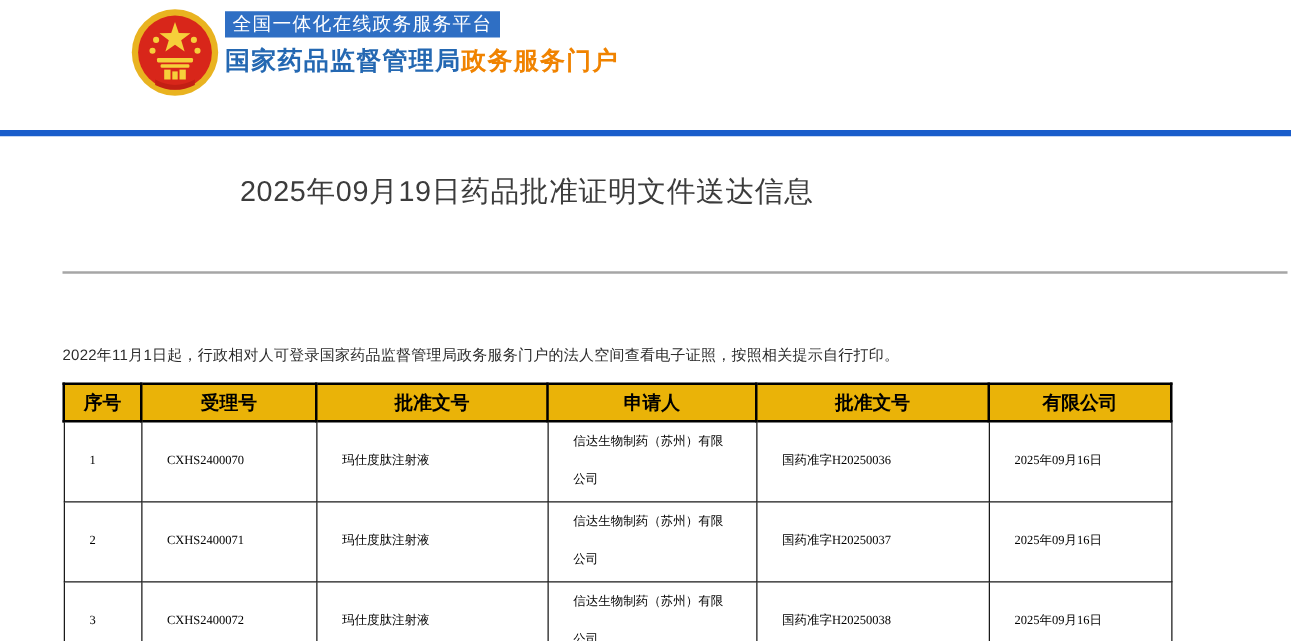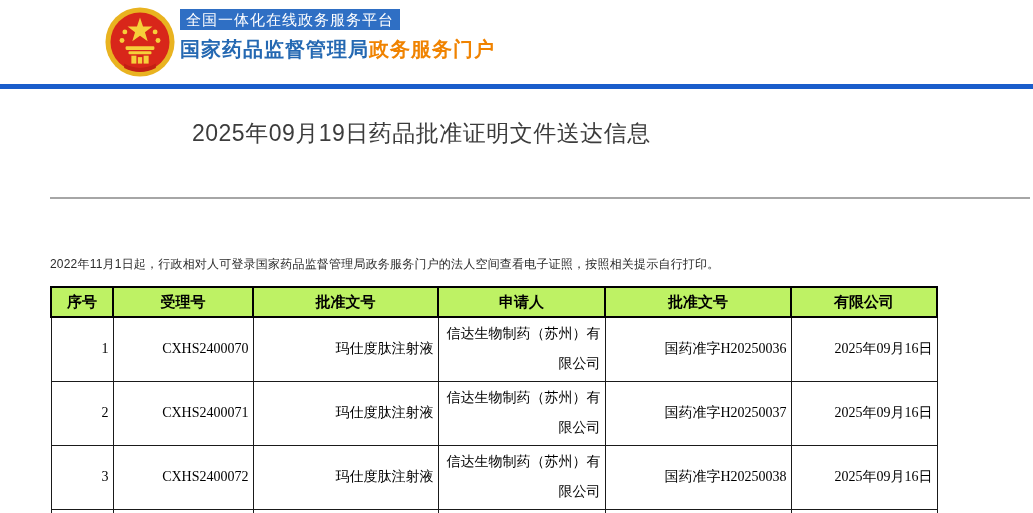--- a/index.html
+++ b/index.html
@@ -6,21 +6,21 @@
   html, body {
     width: 1033px; height: 513px;
     overflow: hidden;
     background: #ffffff;
     font-family: "Liberation Sans", "DejaVu Sans", sans-serif;
   }
 
   
   .site-header {
     position: relative;
-    height: 84px;
+    height: 104px;
     background: #ffffff;
   }
   .brand-group {
     position: absolute;
     left: 104px; top: 6px;
     display: flex;
     align-items: flex-start;
   }
   .emblem {
     width: 72px; height: 72px;
@@ -92,33 +92,33 @@
     width: 886px;
     color: #000000;
   }
   .approval-table th {
     border: 2px solid #000000;
     height: 30px;
     font-size: 15px;
     font-weight: bold;
     text-align: center;
     vertical-align: middle;
-    background: #bef264;
+    background: #eab308;
     font-family: "Liberation Sans", "DejaVu Sans", sans-serif;
   }
   .approval-table td {
     border: 1px solid #1a1a1a;
     height: 64px;
-    font-size: 14px;
-    text-align: right;
+    font-size: 10px;
+    text-align: left;
     vertical-align: middle;
     background: #ffffff;
     font-family: "Liberation Serif", "DejaVu Serif", serif;
     line-height: 30px;
-    padding: 0 4px;
+    padding: 0 20px;
   }
   .col-seq    { width: 62px;  }
   .col-accept { width: 140px; }
   .col-drug   { width: 185px; }
   .col-appl   { width: 167px; }
   .col-doc    { width: 186px; }
   .col-date   { width: 146px; }
 </style>
 </head>
 <body>

